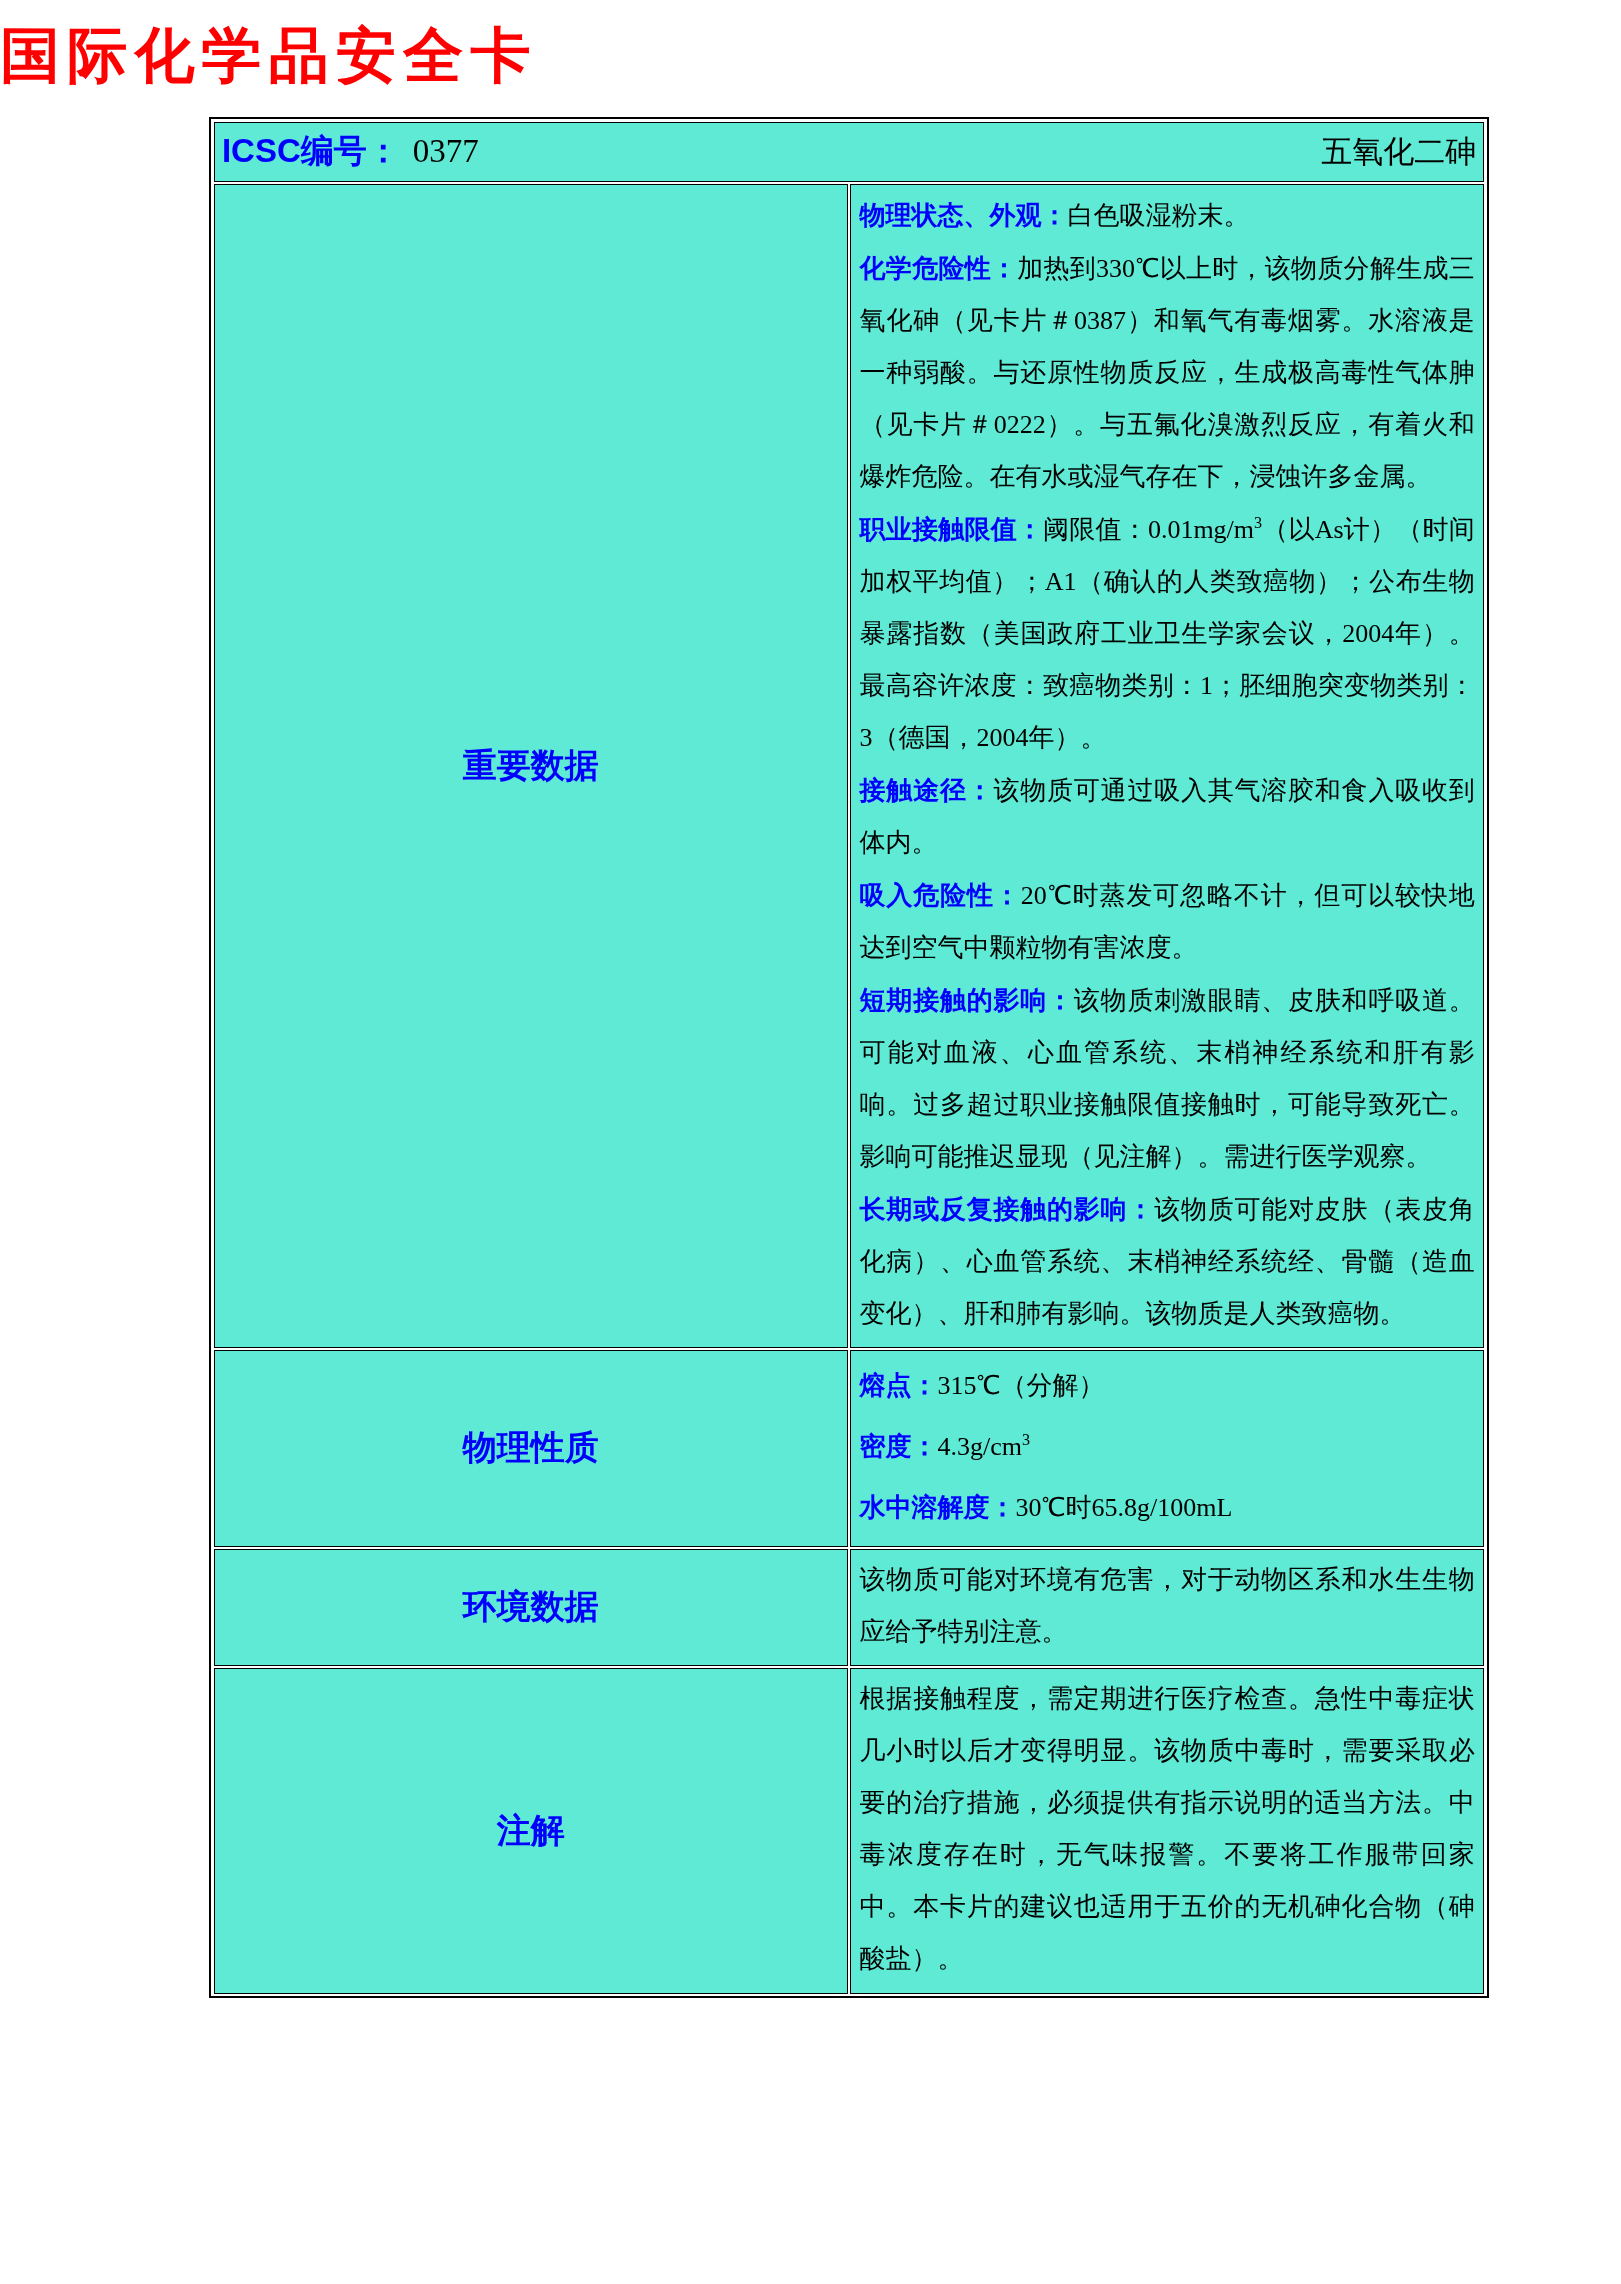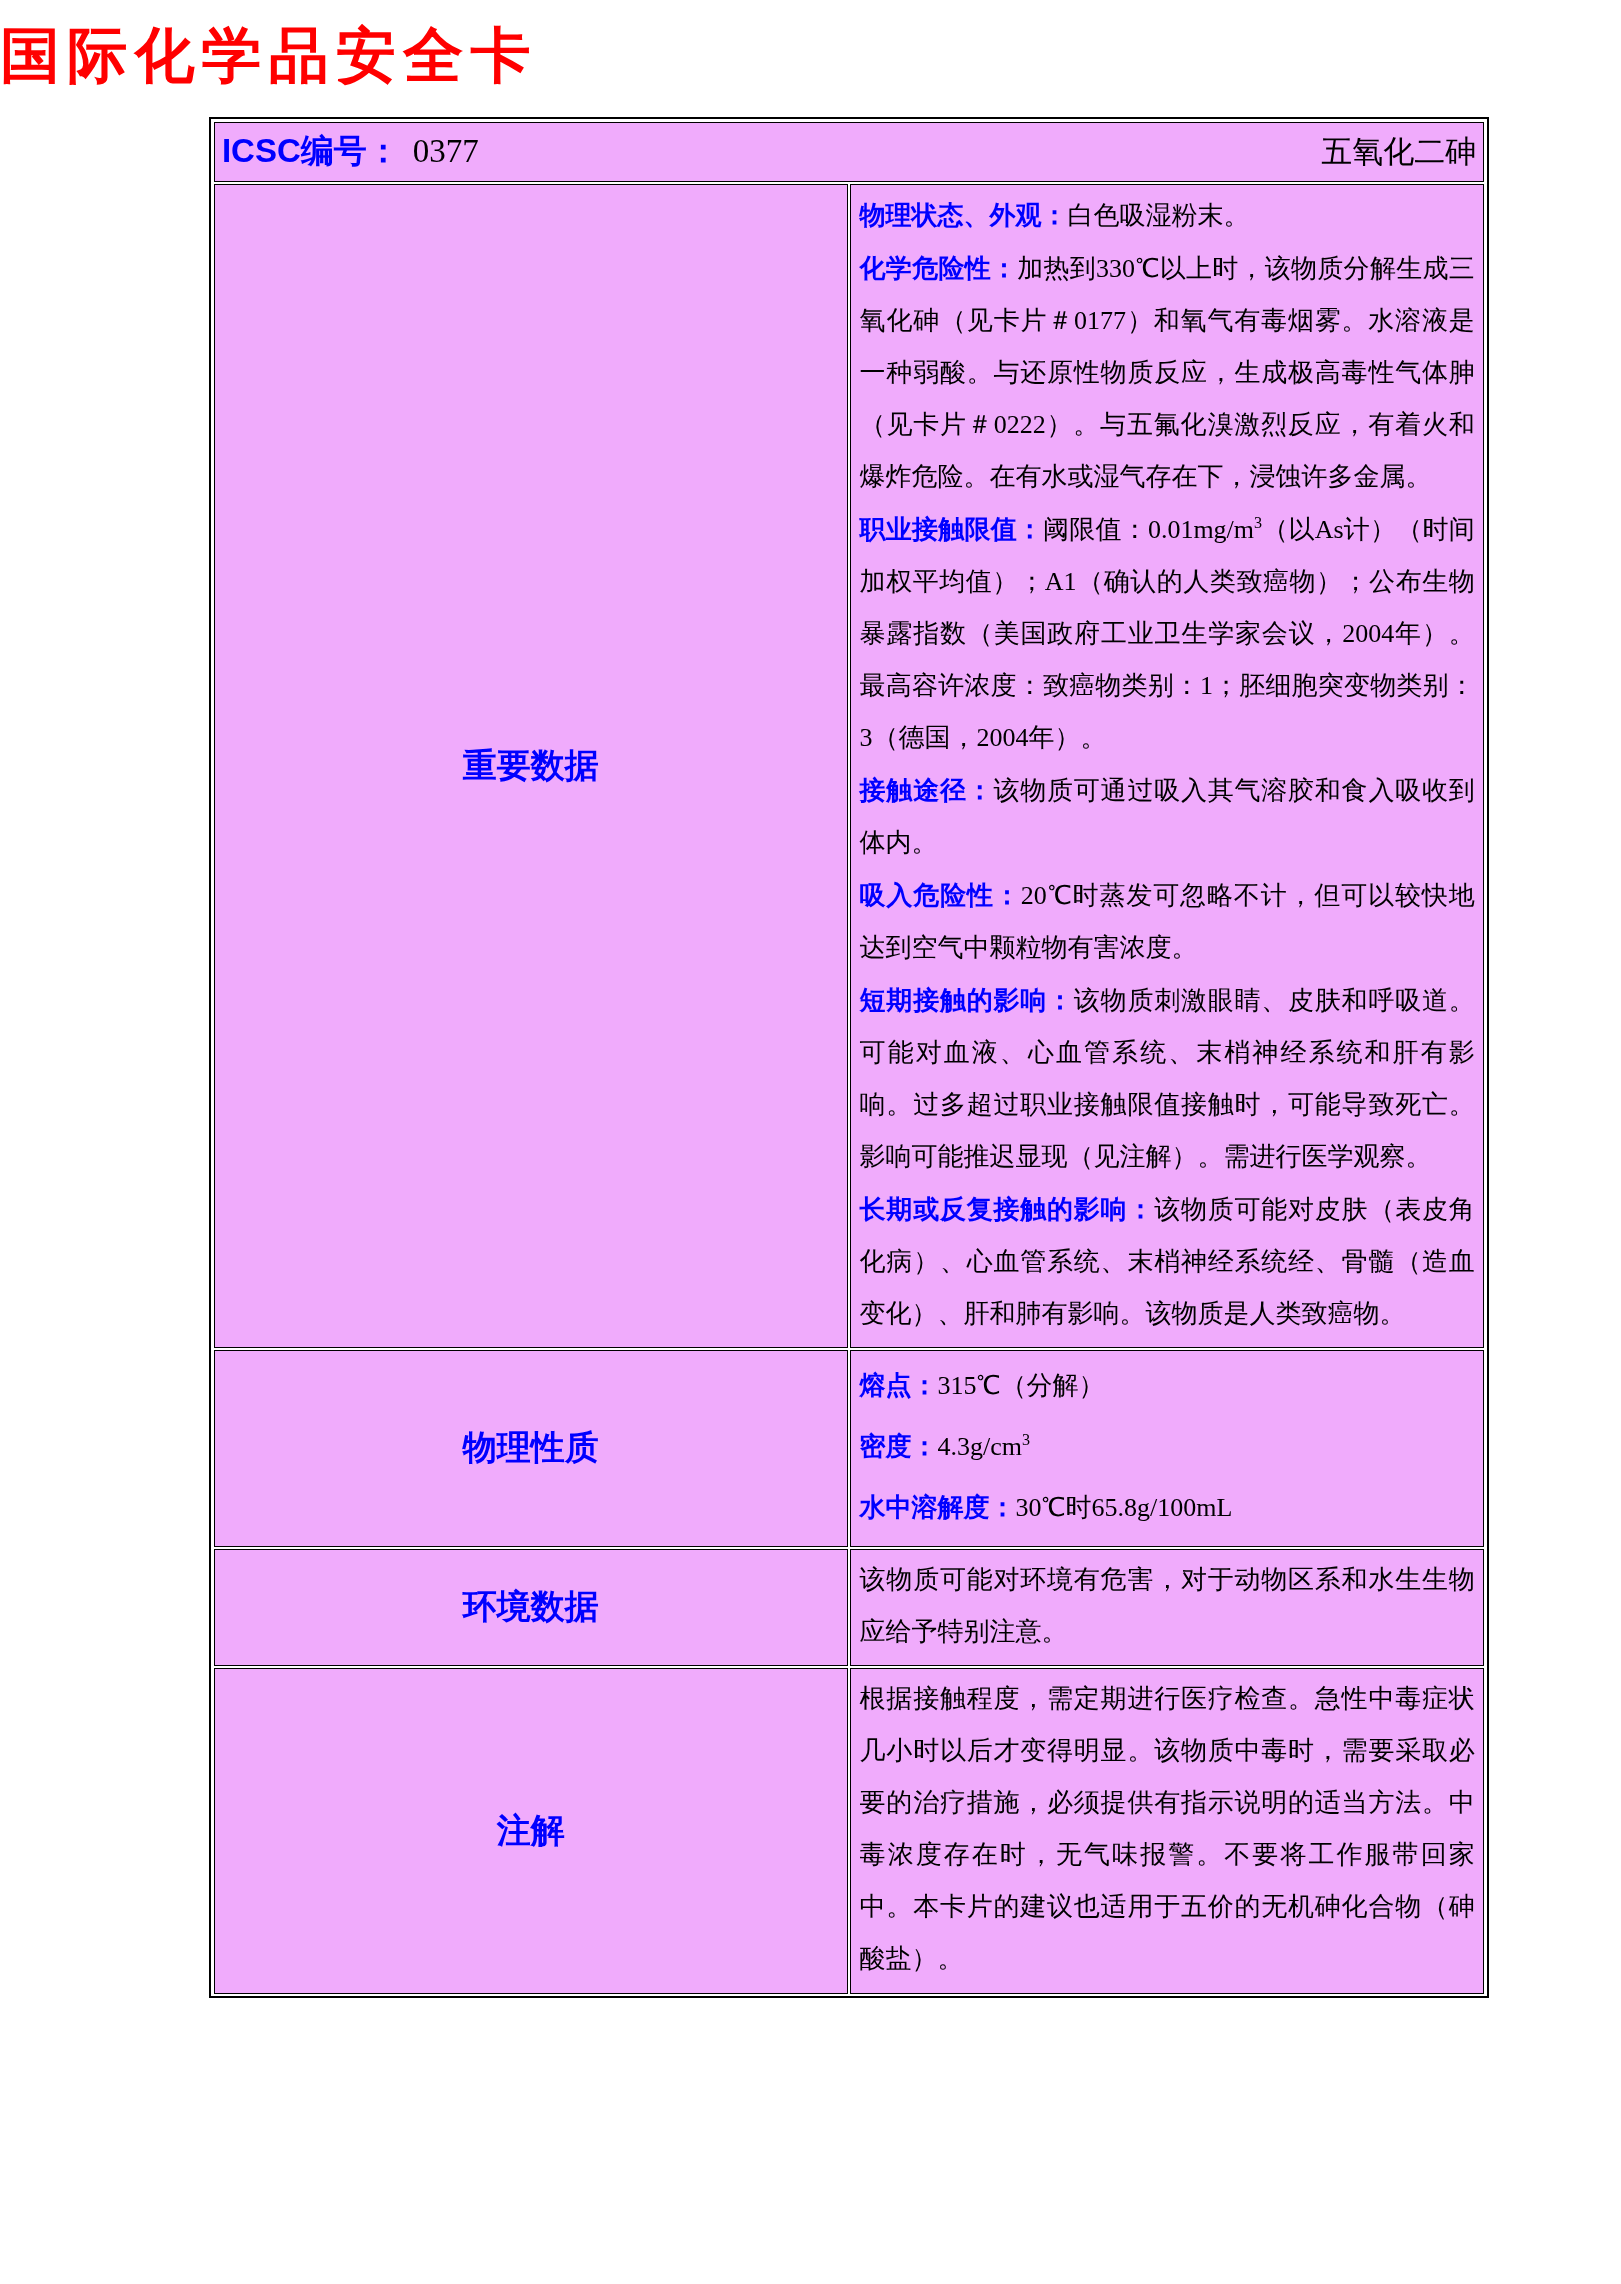--- a/index.html
+++ b/index.html
@@ -15,21 +15,21 @@
     font-size:60px; letter-spacing:7.2px;
   }
   .card {
     position:absolute; left:209px; top:117px; width:1280px;
     border:2.9px solid #000; background:#fff; padding:0.7px;
   }
   table.grid {
     width:100%; border-collapse:separate; border-spacing:2.1px;
     table-layout:fixed;
   }
-  td { border:1.4px solid #000; background:#f0abfc; }
+  td { border:1.4px solid #000; background:#5eead4; }
   td.hdr-cell { height:60px; vertical-align:middle; padding:0 7.2px; }
   .hdr-flex { display:flex; justify-content:space-between; align-items:center; }
   .blue-label {
     color:#0000FF; font-weight:bold;
     font-family:"Liberation Sans", sans-serif; font-size:33px;
   }
   .hdr-num { font-size:33px; margin-left:13px; }
   .hdr-right { font-size:31px;text-align:right; }
   td.lab-cell {
     width:202px; text-align:center; vertical-align:middle;
@@ -68,21 +68,21 @@
           </div>
           <div class="hdr-right">五氧化二砷</div>
         </div>
       </td>
     </tr>
 
     <tr>
       <td class="lab-cell">重要数据</td>
       <td class="content-cell">
         <p class="item"><span class="inl">物理状态、外观：</span><span>白色吸湿粉末。</span></p>
-        <p class="item"><span class="inl">化学危险性：</span><span>加热到330℃以上时，该物质分解生成三氧化砷（见卡片＃0177）和氧气有毒烟雾。水溶液是一种弱酸。与还原性物质反应，生成极高毒性气体胂（见卡片＃0222）。与五氟化溴激烈反应，有着火和爆炸危险。在有水或湿气存在下，浸蚀许多金属。</span></p>
+        <p class="item"><span class="inl">化学危险性：</span><span>加热到330℃以上时，该物质分解生成三氧化砷（见卡片＃0387）和氧气有毒烟雾。水溶液是一种弱酸。与还原性物质反应，生成极高毒性气体胂（见卡片＃0222）。与五氟化溴激烈反应，有着火和爆炸危险。在有水或湿气存在下，浸蚀许多金属。</span></p>
         <p class="item"><span class="inl">职业接触限值：</span><span>阈限值：0.01mg/m</span><sup>3</sup><span>（以As计）（时间加权平均值）；A1（确认的人类致癌物）；公布生物暴露指数（美国政府工业卫生学家会议，2004年）。最高容许浓度：致癌物类别：1；胚细胞突变物类别：3（德国，2004年）。</span></p>
         <p class="item"><span class="inl">接触途径：</span><span>该物质可通过吸入其气溶胶和食入吸收到体内。</span></p>
         <p class="item"><span class="inl">吸入危险性：</span><span>20℃时蒸发可忽略不计，但可以较快地达到空气中颗粒物有害浓度。</span></p>
         <p class="item"><span class="inl">短期接触的影响：</span><span>该物质刺激眼睛、皮肤和呼吸道。可能对血液、心血管系统、末梢神经系统和肝有影响。过多超过职业接触限值接触时，可能导致死亡。影响可能推迟显现（见注解）。需进行医学观察。</span></p>
         <p class="item"><span class="inl">长期或反复接触的影响：</span><span>该物质可能对皮肤（表皮角化病）、心血管系统、末梢神经系统经、骨髓（造血变化）、肝和肺有影响。该物质是人类致癌物。</span></p>
       </td>
     </tr>
 
     <tr>
       <td class="lab-cell">物理性质</td>

